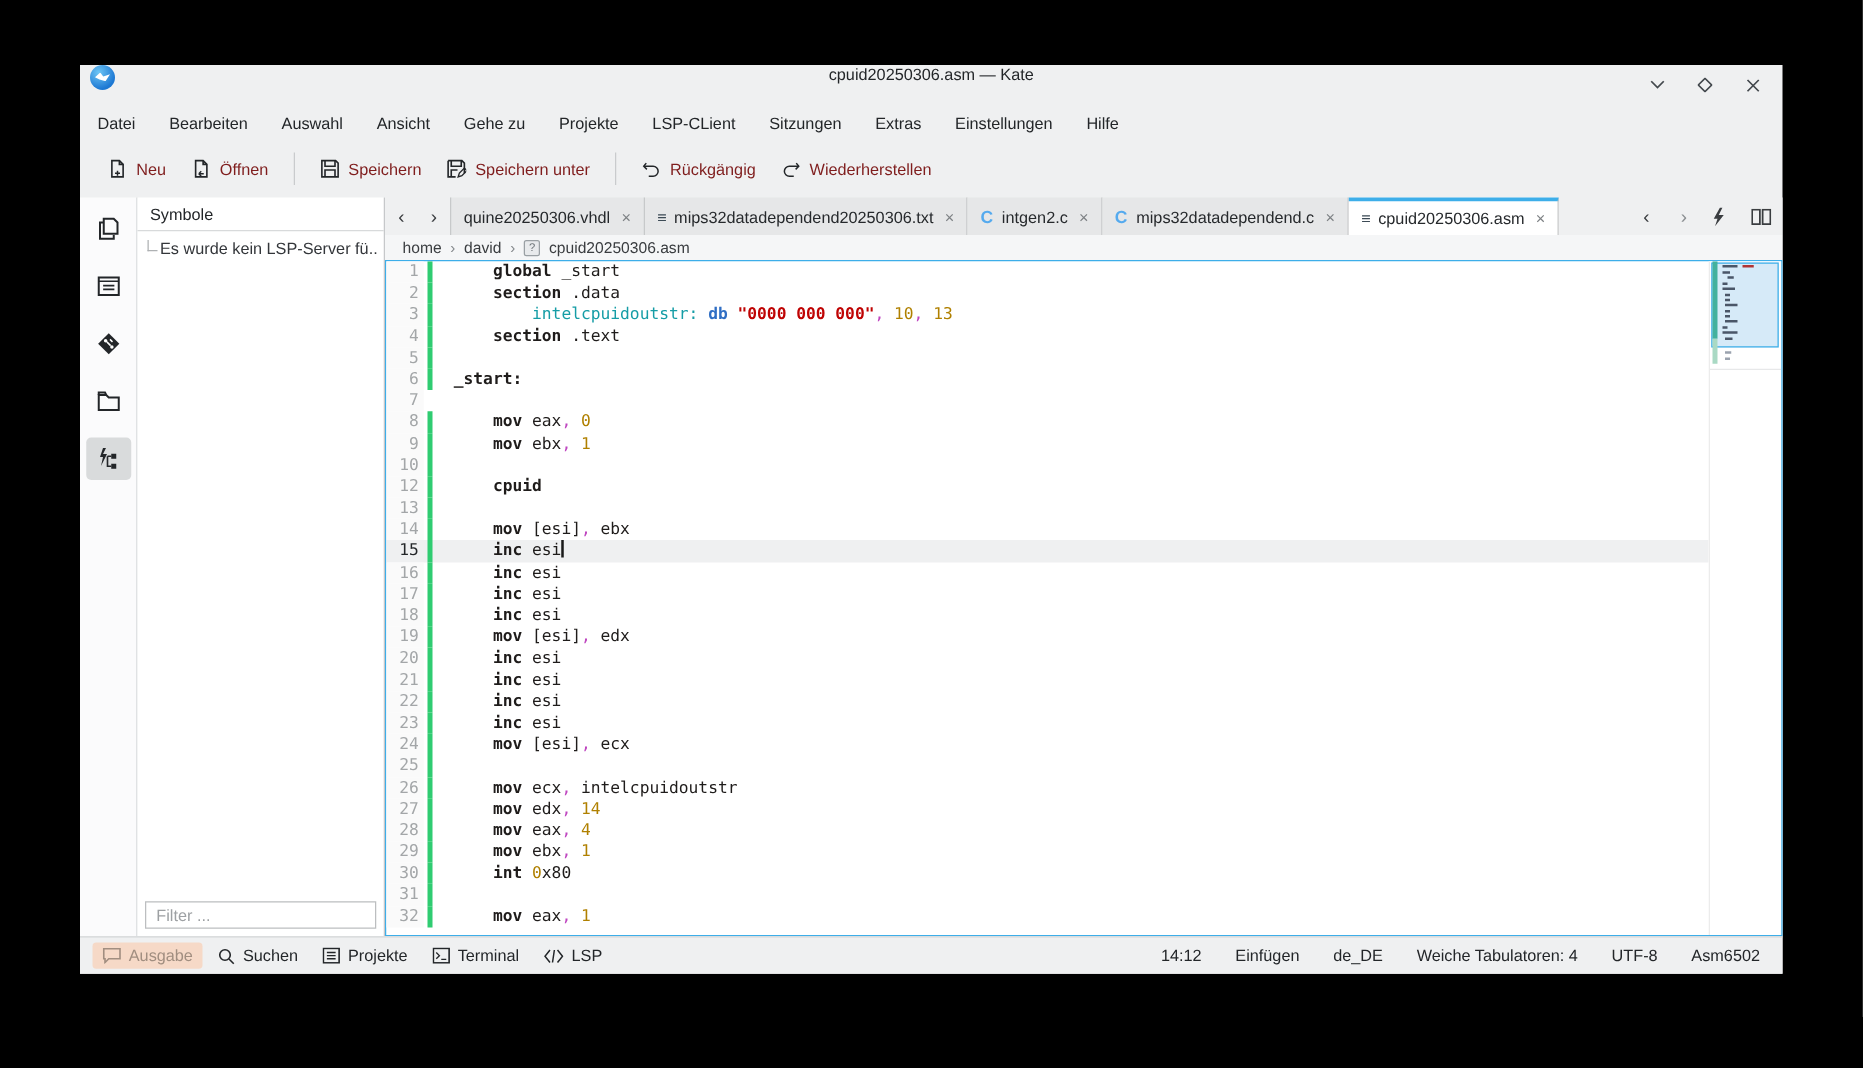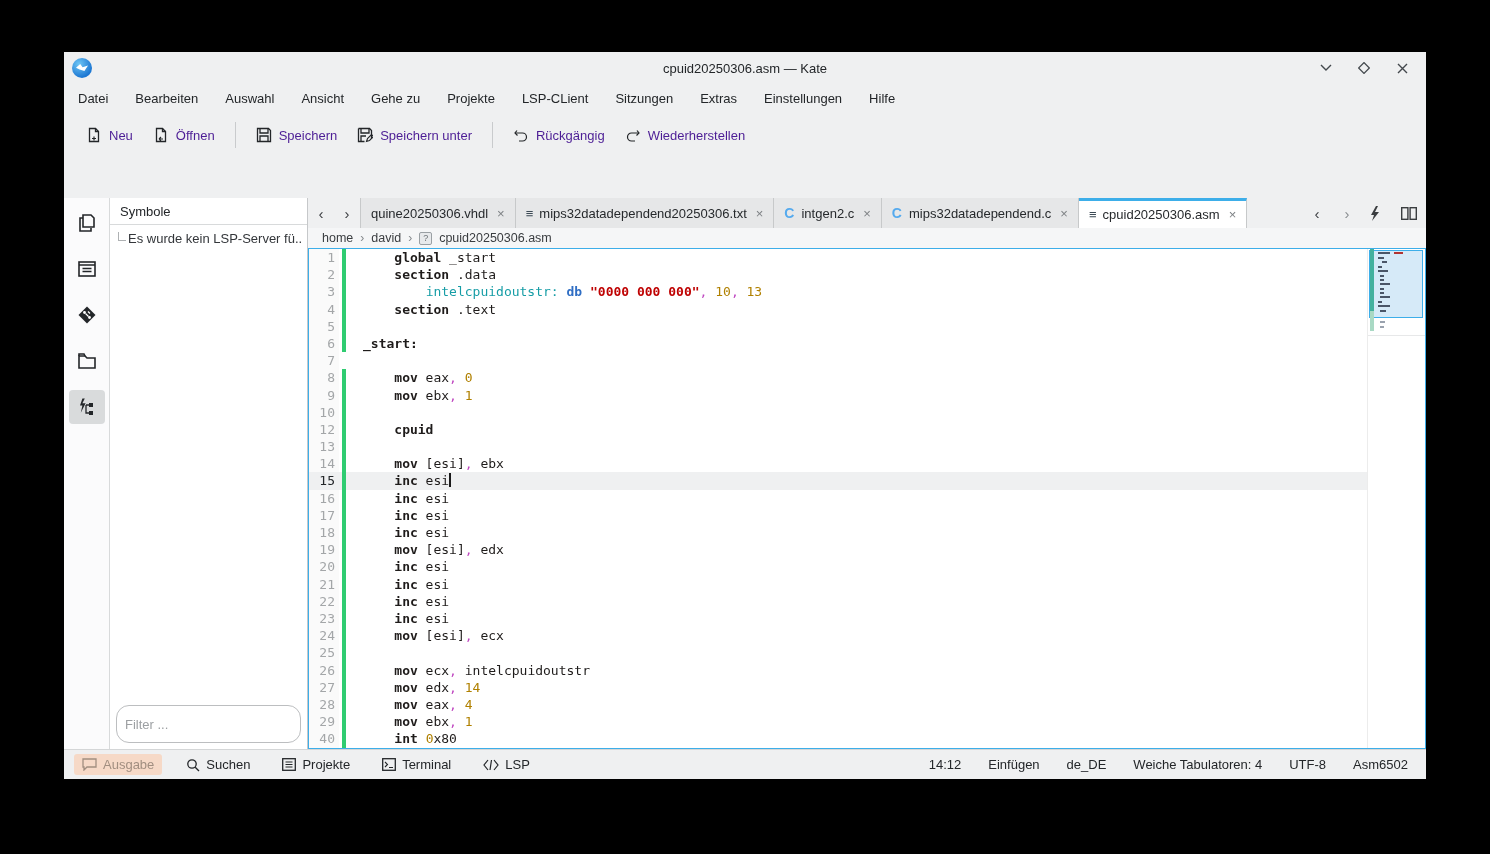--- a/index.html
+++ b/index.html
@@ -3,66 +3,66 @@
 <meta charset="utf-8">
 <style>
   * { margin:0; padding:0; box-sizing:border-box; }
   html,body { width:1490px; height:854px; background:#000; overflow:hidden;
               font-family:"Liberation Sans", sans-serif; }
   .screen { position:relative; width:1490px; height:854px; background:#000; }
   .window { position:absolute; left:64px; top:52px; width:1362px; height:727px;
             background:#eff0f1; display:flex; flex-direction:column; }
 
   
-  .titlebar { height:32px; position:relative; display:flex; align-items:center; flex:0 0 auto; }
+  .titlebar { height:32px; position:relative; display:flex; flex:0 0 auto; }
   .app-icon { width:20px; height:20px; margin-left:8px; border-radius:50%;
               background:radial-gradient(circle at 35% 30%, #6ec6f5, #1d78d3 70%);
               position:relative; }
   .app-icon:before { content:""; position:absolute; left:4px; top:6px; width:12px; height:7px;
               background:#fff; clip-path:polygon(0 55%, 35% 0, 55% 45%, 100% 20%, 70% 100%, 30% 80%); }
   .win-title { position:absolute; left:0; right:0; text-align:center; font-size:13px; color:#232629; }
   .win-ctrls { margin-left:auto; display:flex; align-items:center; gap:22px; padding-right:16px; z-index:2; }
   .win-btn { width:16px; height:16px; display:flex; align-items:center; justify-content:center; color:#43484d; }
   .win-btn svg { display:block; }
 
   
   .menubar { height:28px; display:flex; align-items:center; gap:27px; padding-left:14px;
              font-size:13px; color:#232629; flex:0 0 auto; }
   .menu-item { cursor:default; }
 
   
   .toolbar { height:46px; display:flex; align-items:center; padding-left:12px; flex:0 0 auto; }
-  .tool-btn { display:flex; align-items:center; gap:7px; font-size:13px; color:#4c1d95;
+  .tool-btn { display:flex; align-items:center; gap:7px; font-size:13px; color:#7f1d1d;
               padding:6px 10px; border-radius:3px; }
   .tool-btn svg { display:block; stroke:#232629; fill:none; stroke-width:1.3; }
   .tool-sep { width:1px; height:26px; background:#c9cbcd; margin:0 10px; }
 
   
-  .main { flex:1 1 auto; display:flex; min-height:0;margin-top:40px; }
+  .main { flex:1 1 auto; display:flex; min-height:0; }
 
   
   .dock { width:46px; background:#fbfbfc; border-right:1px solid #d8dadb; display:flex;
           flex-direction:column; align-items:center; padding-top:8px; gap:12px; }
   .dock-btn { width:36px; height:34px; display:flex; align-items:center; justify-content:center;
               border-radius:4px; }
   .dock-btn.active { background:#d9dbdc; }
   .dock-btn svg { display:block; stroke:#232629; fill:none; stroke-width:1.6; }
 
   
   .sidebar { width:198px; background:#fff; border-right:1px solid #c6c8ca; display:flex;
              flex-direction:column; }
   .sidebar-header { height:27px; line-height:27px; padding-left:10px; font-size:13px; color:#232629;
                     border-bottom:1px solid #d8dadb; flex:0 0 auto; }
   .sidebar-body { flex:1 1 auto; padding:6px 4px 0 8px; font-size:13px; color:#33363a;
                   display:flex; align-items:flex-start; gap:2px; }
   .tree-elbow { width:8px; height:9px; border-left:1px solid #aeb1b3; border-bottom:1px solid #aeb1b3;
                 margin-top:1px; flex:0 0 auto; }
   .sidebar-msg { white-space:nowrap; overflow:hidden; }
   .filter-box { margin:4px 6px 6px 6px; }
-  .filter-box input { width:100%; height:38px; border:1px solid #bcbec0; border-radius:13px;
+  .filter-box input { width:100%; height:22px; border:1px solid #bcbec0; border-radius:0;
                       padding:0 8px; font-size:13px; color:#232629; background:#fff; outline:none; }
   .filter-box input::placeholder { color:#9da0a3; }
 
   
   .editor-col { flex:1 1 auto; display:flex; flex-direction:column; min-width:0; }
 
   
   .tabbar { height:30px; display:flex; align-items:stretch; background:#eff0f1; flex:0 0 auto; }
   .tab-nav { width:26px; display:flex; align-items:center; justify-content:center;
              color:#3a3d40; font-size:15px; }
@@ -112,21 +112,21 @@
   .mini-view { position:absolute; left:1px; top:1px; right:2px; height:68px;
                background:#d6eaf8; border:1px solid #3daee9; }
   .mini-bar { position:absolute; left:2px; top:0; width:4px; height:62px; background:#43b19e; }
   .mini-bar2 { position:absolute; left:2px; top:62px; width:4px; height:20px; background:#a9d9c4; }
   .mini-mark { position:absolute; height:2px; }
   .mini-sep { position:absolute; left:0; right:0; top:86px; height:1px; background:#e7e8e9; }
 
   
   .statusbar { height:30px; background:#eff0f1; border-top:1px solid #d4d6d7; display:flex;
                align-items:center; padding:0 10px; font-size:13px; color:#232629; flex:0 0 auto; }
-  .st-left { display:flex; align-items:center; gap:16px; }
+  .st-left { display:flex; align-items:center; gap:4px; }
   .st-btn { display:flex; align-items:center; gap:6px; padding:3px 8px; border-radius:3px; }
   .st-btn svg { display:block; stroke:#232629; fill:none; stroke-width:1.3; }
   .st-btn.hl { background:#f6d9c7; color:#a18e80; }
   .st-btn.hl svg { stroke:#a18e80; }
   .st-right { margin-left:auto; display:flex; align-items:center; gap:27px; padding-right:8px; }
 </style>
 </head>
 <body>
 
 <div class="screen">
@@ -361,21 +361,21 @@
               <div class="line"><span class="lnum">20</span><span class="chbar mod"></span><span class="ctext"><span class="tk-p">    </span><span class="tk-k">inc</span><span class="tk-p"> esi</span></span></div>
               <div class="line"><span class="lnum">21</span><span class="chbar mod"></span><span class="ctext"><span class="tk-p">    </span><span class="tk-k">inc</span><span class="tk-p"> esi</span></span></div>
               <div class="line"><span class="lnum">22</span><span class="chbar mod"></span><span class="ctext"><span class="tk-p">    </span><span class="tk-k">inc</span><span class="tk-p"> esi</span></span></div>
               <div class="line"><span class="lnum">23</span><span class="chbar mod"></span><span class="ctext"><span class="tk-p">    </span><span class="tk-k">inc</span><span class="tk-p"> esi</span></span></div>
               <div class="line"><span class="lnum">24</span><span class="chbar mod"></span><span class="ctext"><span class="tk-p">    </span><span class="tk-k">mov</span><span class="tk-p"> [esi]</span><span class="tk-c">,</span><span class="tk-p"> ecx</span></span></div>
               <div class="line"><span class="lnum">25</span><span class="chbar mod"></span><span class="ctext"></span></div>
               <div class="line"><span class="lnum">26</span><span class="chbar mod"></span><span class="ctext"><span class="tk-p">    </span><span class="tk-k">mov</span><span class="tk-p"> ecx</span><span class="tk-c">,</span><span class="tk-p"> intelcpuidoutstr</span></span></div>
               <div class="line"><span class="lnum">27</span><span class="chbar mod"></span><span class="ctext"><span class="tk-p">    </span><span class="tk-k">mov</span><span class="tk-p"> edx</span><span class="tk-c">,</span><span class="tk-p"> </span><span class="tk-n">14</span></span></div>
               <div class="line"><span class="lnum">28</span><span class="chbar mod"></span><span class="ctext"><span class="tk-p">    </span><span class="tk-k">mov</span><span class="tk-p"> eax</span><span class="tk-c">,</span><span class="tk-p"> </span><span class="tk-n">4</span></span></div>
               <div class="line"><span class="lnum">29</span><span class="chbar mod"></span><span class="ctext"><span class="tk-p">    </span><span class="tk-k">mov</span><span class="tk-p"> ebx</span><span class="tk-c">,</span><span class="tk-p"> </span><span class="tk-n">1</span></span></div>
-              <div class="line"><span class="lnum">40</span><span class="chbar mod"></span><span class="ctext"><span class="tk-p">    </span><span class="tk-k">int</span><span class="tk-p"> </span><span class="tk-n">0</span><span class="tk-p">x80</span></span></div>
+              <div class="line"><span class="lnum">30</span><span class="chbar mod"></span><span class="ctext"><span class="tk-p">    </span><span class="tk-k">int</span><span class="tk-p"> </span><span class="tk-n">0</span><span class="tk-p">x80</span></span></div>
               <div class="line"><span class="lnum">31</span><span class="chbar mod"></span><span class="ctext"></span></div>
               <div class="line"><span class="lnum">32</span><span class="chbar mod"></span><span class="ctext"><span class="tk-p">    </span><span class="tk-k">mov</span><span class="tk-p"> eax</span><span class="tk-c">,</span><span class="tk-p"> </span><span class="tk-n">1</span></span></div>
             </div>
         <div class="minimap">
           <div class="mini-view"></div>
           <div class="mini-bar"></div>
           <div class="mini-bar2"></div>
           <div id="minimarks">
                 <div class="mini-mark" style="top: 3px; left: 10px; width: 12px; background: rgb(74, 86, 104);"></div>
                 <div class="mini-mark" style="top: 3px; left: 26px; width: 9px; background: rgb(176, 52, 52);"></div>

